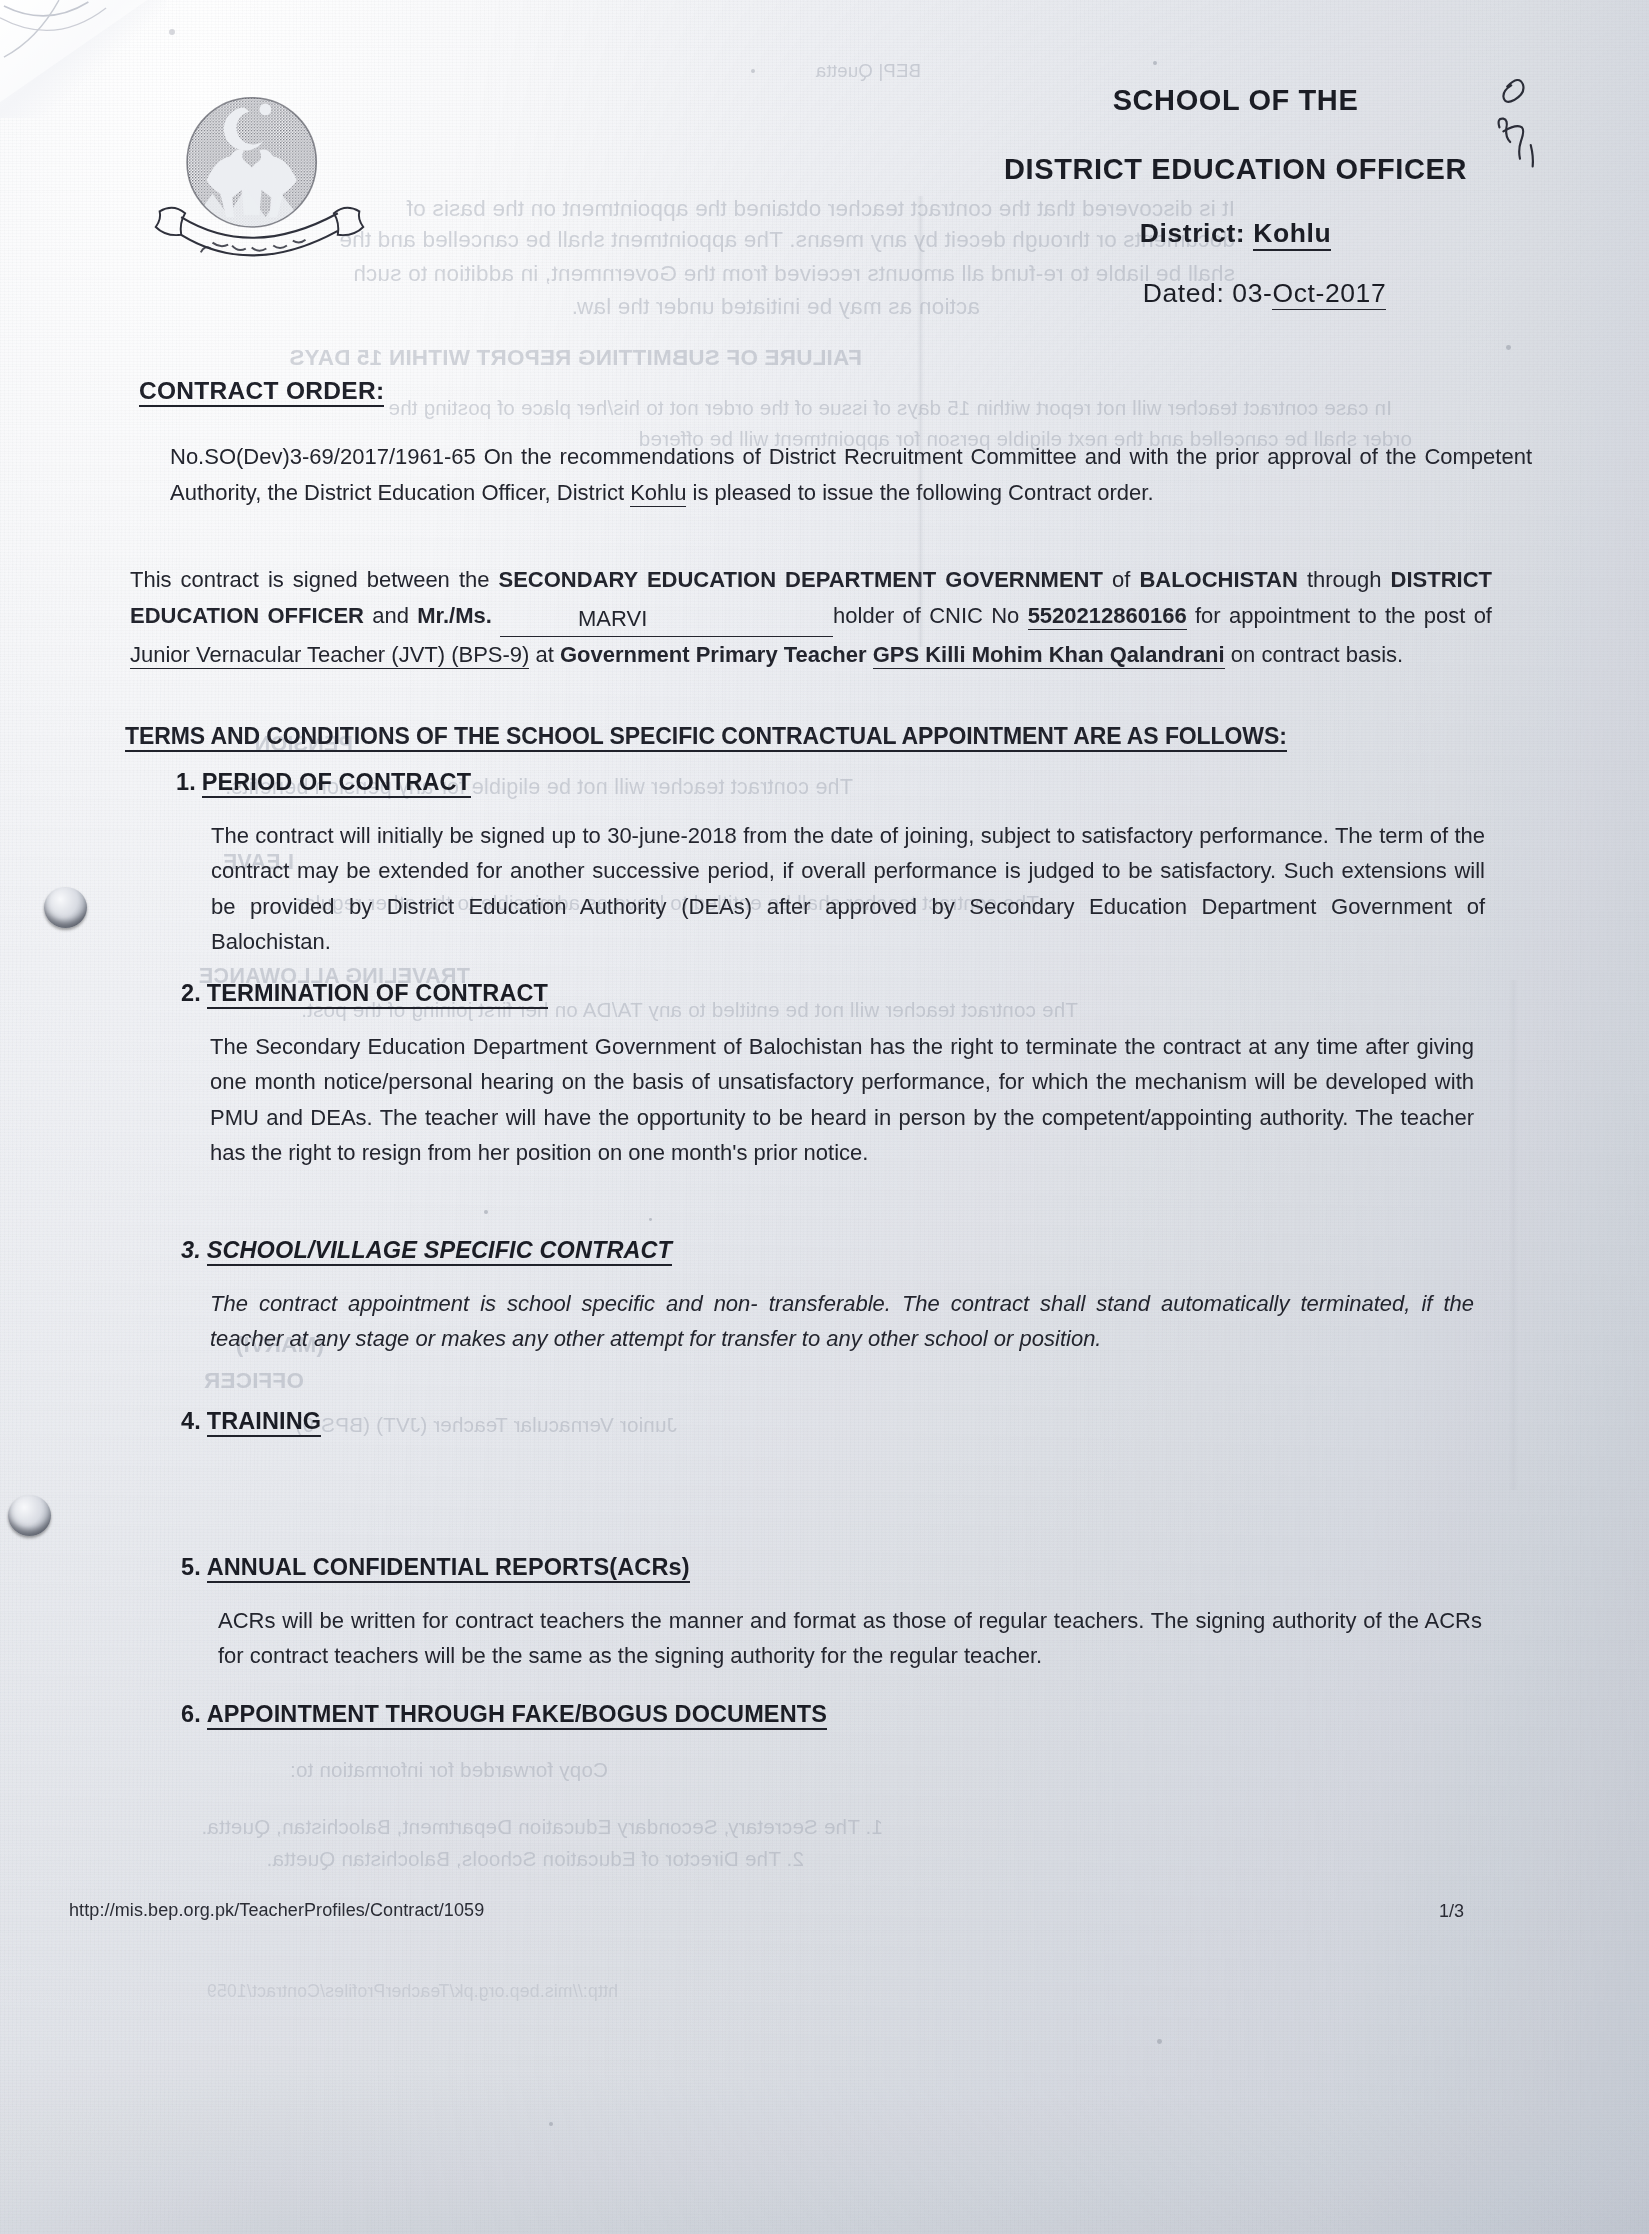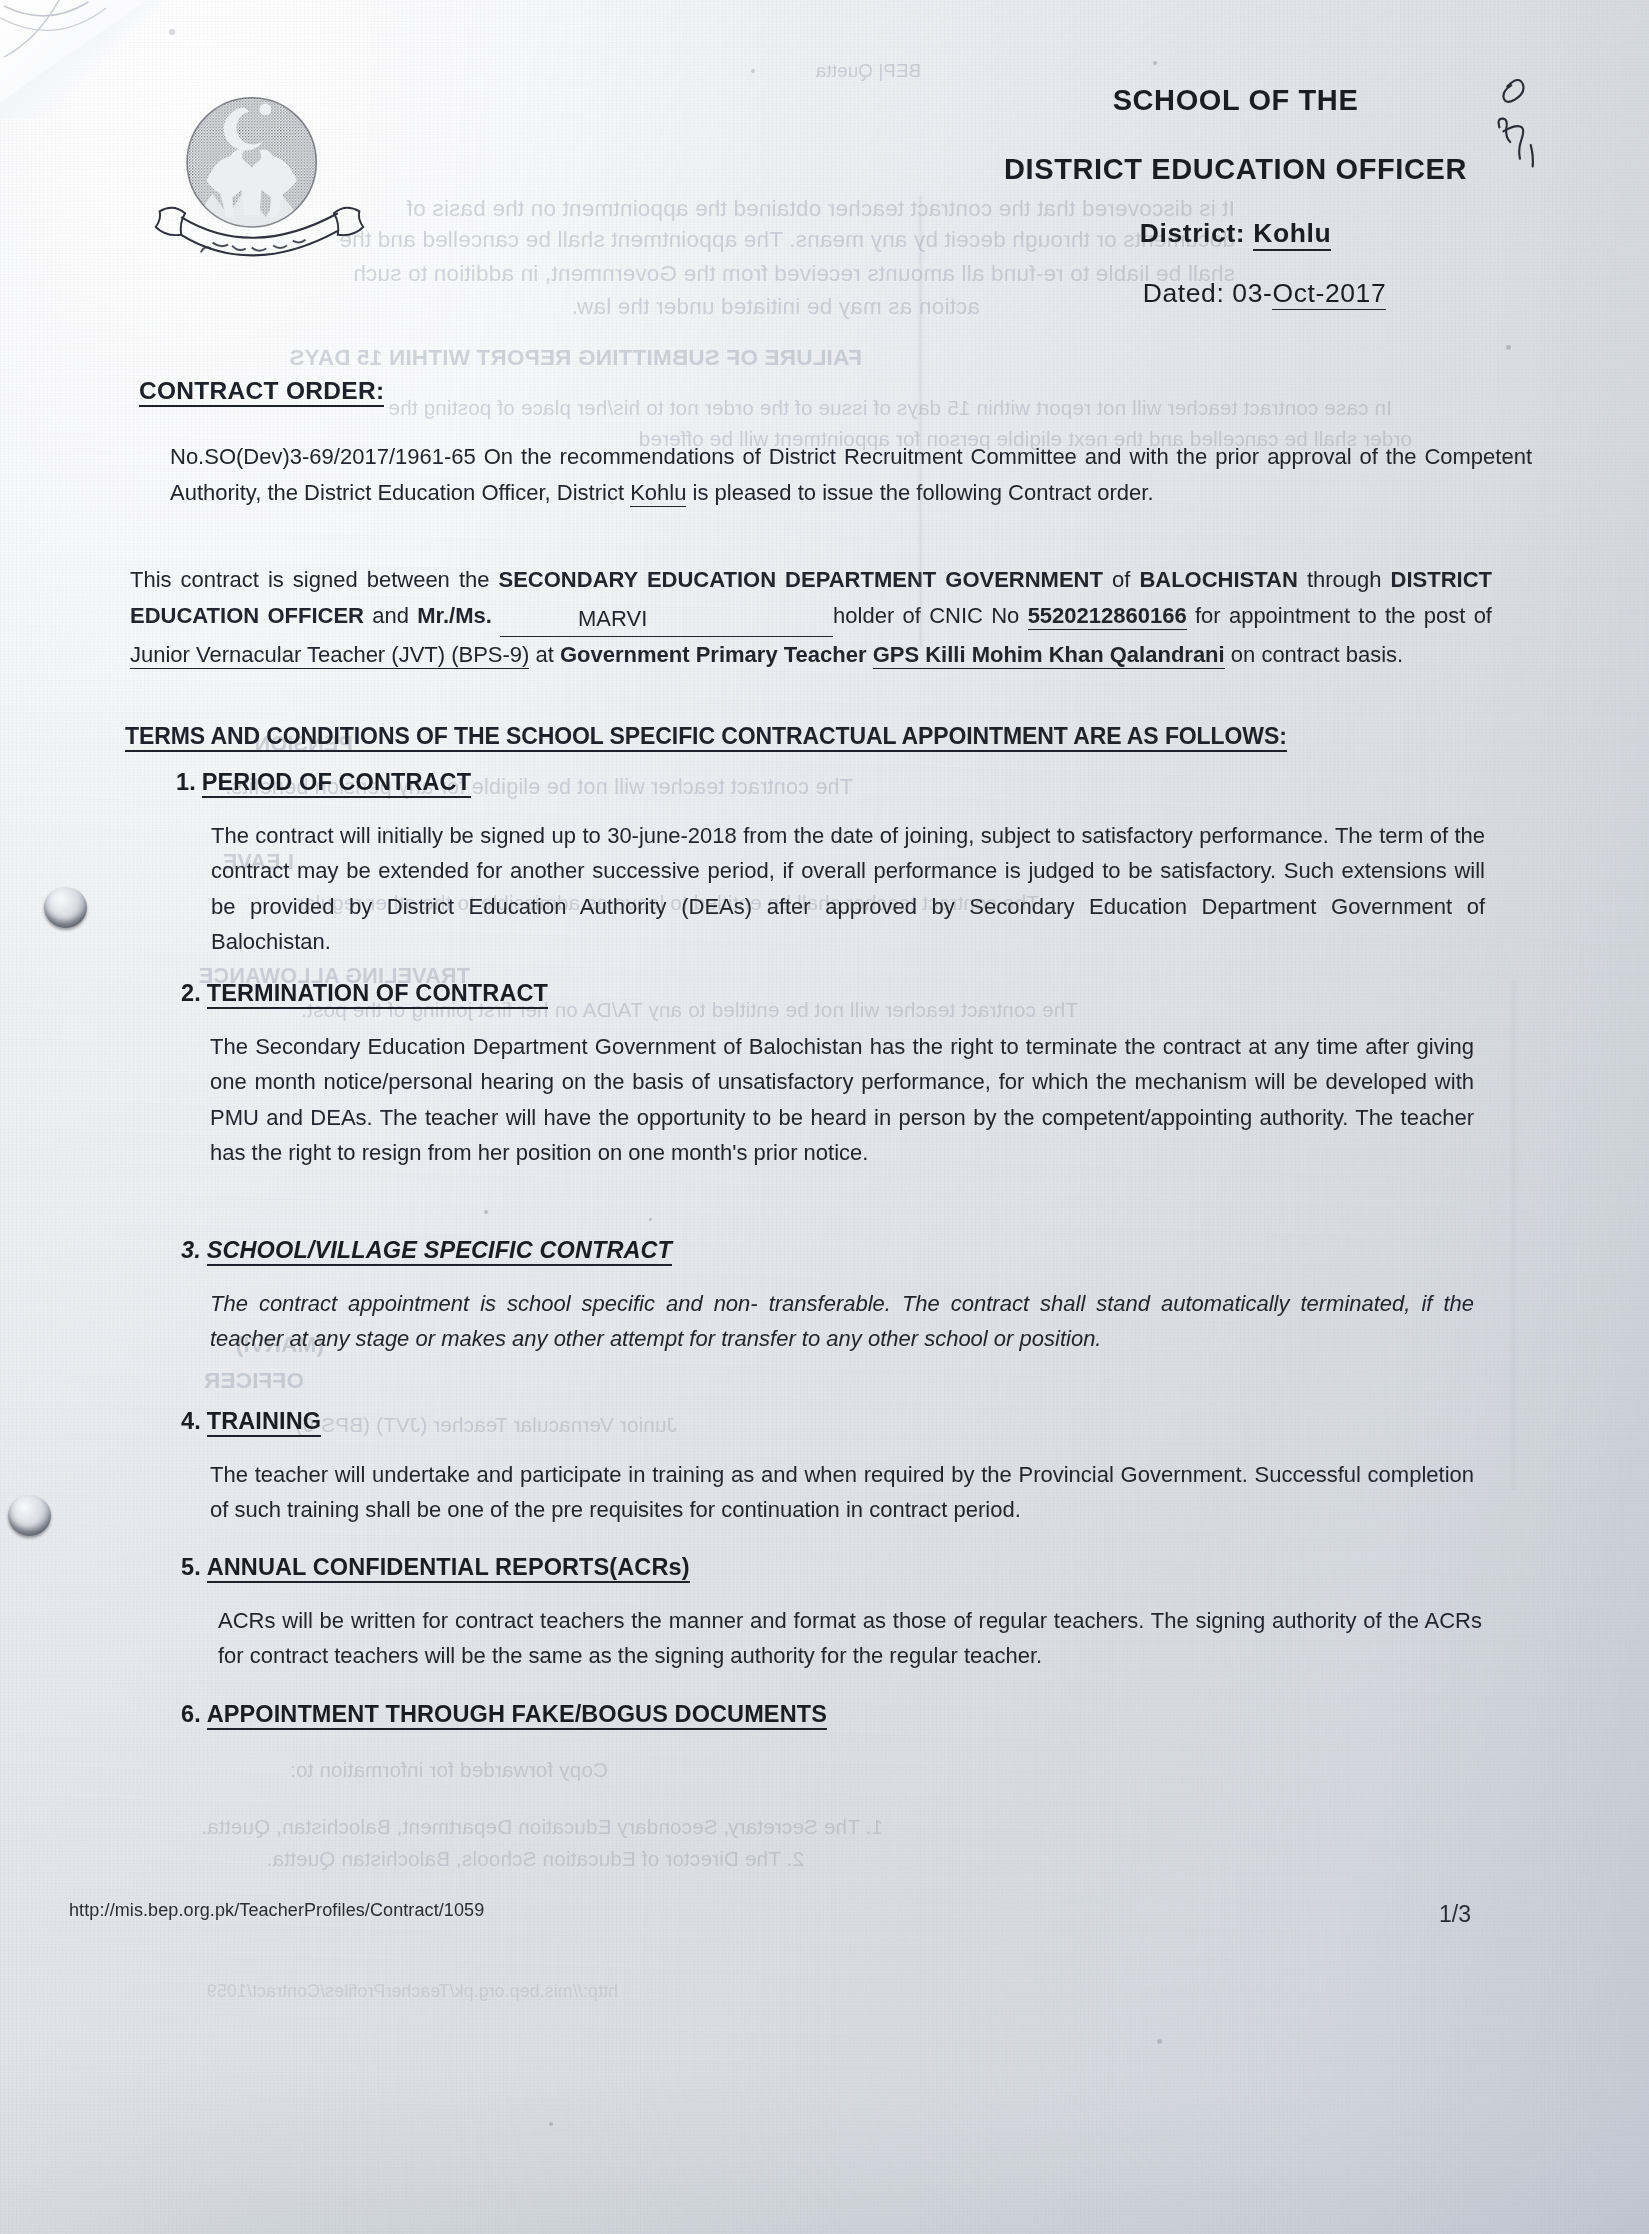--- a/index.html
+++ b/index.html
@@ -103,21 +103,21 @@
   #sec4 .sec-body{width:1264px;margin-left:29px;}
   #sec5{left:181px;top:1554px;width:1313px;}
   #sec5 .sec-body{width:1264px;margin-left:37px;}
   #sec6{left:181px;top:1701px;width:1313px;}
 
   
   #footer-url{
     position:absolute;left:69px;top:1900px;font-size:18px;color:#2a2c35;letter-spacing:0.1px;
   }
   #footer-page{
-    position:absolute;left:1439px;top:1901px;font-size:23px;color:#2a2c35;text-align:right;
+    position:absolute;left:1439px;top:1901px;font-size:18px;color:#2a2c35;text-align:right;
   }
 
   
   #emblem{position:absolute;left:142px;top:86px;width:235px;height:186px;}
 
   
   .punch{
     position:absolute;width:43px;height:41px;border-radius:50%;
     background:radial-gradient(ellipse at 38% 30%, #f8f9fb 0%, #d9dce3 45%, #aeb3bd 72%, #6f747f 100%);
     box-shadow:0 2px 2.9px rgba(0,0,0,.35), inset 0 -5.9px 6.9px rgba(40,44,54,.55);
@@ -268,21 +268,20 @@
       <div class="sec-title">
         <span class="sec-num">3.</span><span class="ul">SCHOOL/VILLAGE SPECIFIC CONTRACT</span>
       </div>
       <div class="sec-body">The contract appointment is school specific and non- transferable. The contract shall stand automatically terminated, if the teacher at any stage or makes any other attempt for transfer to any other school or position.</div>
     </div>
 
     <div class="sec doc" id="sec4">
       <div class="sec-title">
         <span class="sec-num">4.</span><span class="ul">TRAINING</span>
       </div>
-      <div class="sec-body">The teacher will undertake and participate in training as and when required by the Provincial Government. Successful completion of such training shall be one of the pre requisites for continuation in contract period.</div>
     </div>
 
     <div class="sec doc" id="sec5">
       <div class="sec-title">
         <span class="sec-num">5.</span><span class="ul">ANNUAL CONFIDENTIAL REPORTS(ACRs)</span>
       </div>
       <div class="sec-body">ACRs will be written for contract teachers the manner and format as those of regular teachers. The signing authority of the ACRs for contract teachers will be the same as the signing authority for the regular teacher.</div>
     </div>
 
     <div class="sec doc" id="sec6">

